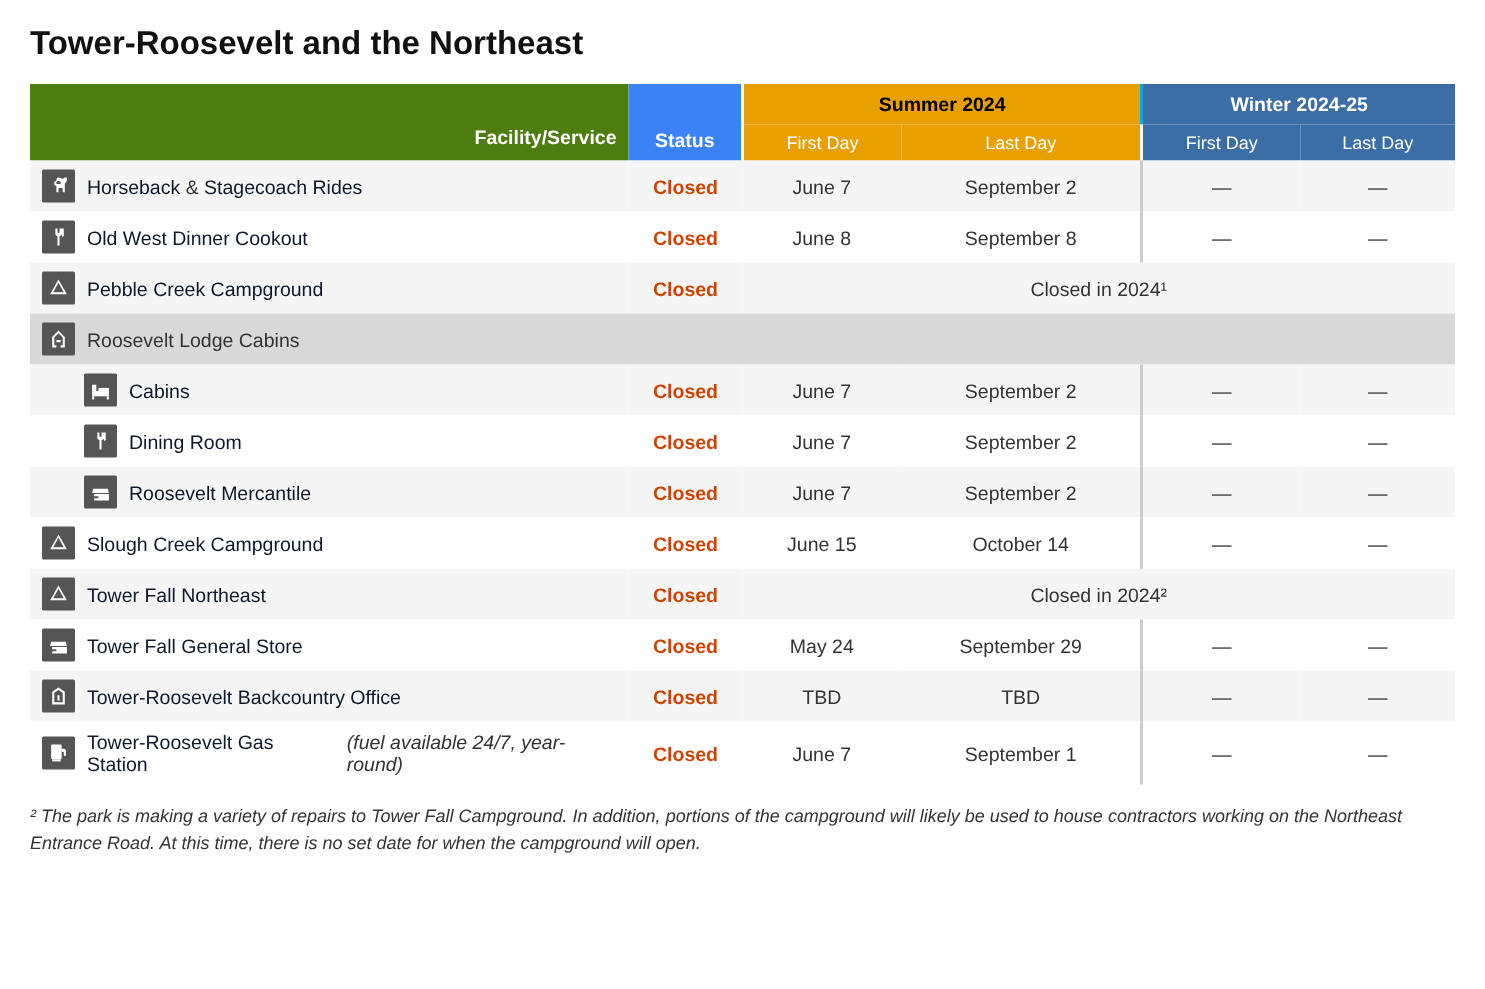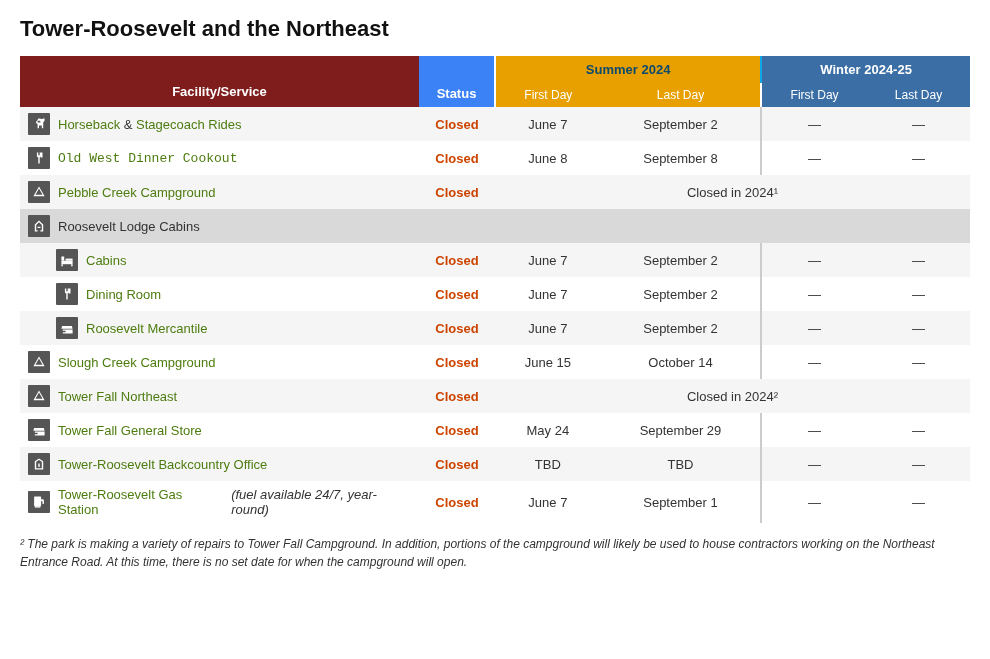--- a/index.html
+++ b/index.html
@@ -32,21 +32,21 @@
       background: #555;
       text-align: left;
       vertical-align: bottom;
     }
     thead tr:first-child th.status-col {
       background: #555;
       vertical-align: bottom;
     }
     thead tr:first-child th.summer-group {
       background: #e8a000;
-      color: #0c4a6e;
+      color: #000000;
       margin-top: 34px;
     }
     thead tr:first-child th.winter-group {
       background: #3a6ea5;
       color: #fff;
     }
     thead tr:last-child th {
       background: #555;
       color: #fff;
       font-weight: normal;
@@ -84,41 +84,41 @@
       fill: #fff;
     }
     .status-closed {
       color: #cc4400;
       font-weight: bold;
     }
     .center-cell {
       text-align: center;
     }
     a {
-      color: #4d7c0f;
+      color: #0f172a;
       text-decoration: none;
     }
     .footnote-section {
       margin-top: 12px;
       font-size: 12px;
       color: #333;
       font-style: italic;
       line-height: 1.5;
     }
     .footnote-section p { margin-bottom: 4px; }
   </style>
 </head>
 <body>
 
 <h1>Tower-Roosevelt and the Northeast</h1>
 
 <table>
   <thead>
     <tr>
-      <th class="facility-col" rowspan="2" style="text-align:center; padding:8px; background:#7f1d1d; color:#fff; width:42%">Facility/Service</th>
+      <th class="facility-col" rowspan="2" style="text-align:right; padding:8px; background:#4d7c0f; color:#fff; width:42%">Facility/Service</th>
       <th class="status-col" rowspan="2" style="background:#3b82f6; color:#fff; text-align:center; width:8%">Status</th>
       <th colspan="2" class="summer-group" style="background:#e8a000; text-align:center; border-left:2px solid #fff">Summer 2024</th>
       <th colspan="2" class="winter-group" style="background:#3a6ea5; text-align:center; border-left:2px solid #0ea5e9">Winter 2024-25</th>
     </tr>
     <tr>
       <th style="background:#e8a000; text-align:center; font-size:12px; padding:5px 8px; border-left:2px solid #fff">First Day</th>
       <th style="background:#e8a000; text-align:center; font-size:12px; padding:5px 8px">Last Day</th>
       <th style="background:#3a6ea5; text-align:center; font-size:12px; padding:5px 8px; border-left:2px solid #fff">First Day</th>
       <th style="background:#3a6ea5; text-align:center; font-size:12px; padding:5px 8px">Last Day</th>
     </tr>
@@ -135,21 +135,21 @@
             <span><a href="#">Horseback</a> &amp; <a href="#">Stagecoach Rides</a></span>
           </div>
         </td>
         <td class="center-cell" style="padding: 6px 8px;"><span class="status-closed">Closed</span></td>
         <td class="center-cell" style="padding: 6px 8px;">June 7</td>
         <td class="center-cell" style="padding: 6px 8px;">September 2</td>
         <td class="center-cell" style="padding: 6px 8px; border-left: 2px solid rgb(204, 204, 204);">—</td>
         <td class="center-cell" style="padding: 6px 8px;">—</td>
       </tr>
       <tr style="background: rgb(255, 255, 255);">
-        <td style="padding: 6px 8px; font-family: Liberation Mono, monospace;">
+        <td style="padding: 6px 8px;">
           <div class="facility-cell">
             <div class="icon-box">
               <svg viewBox="0 0 20 20" width="14" height="14">
                 <path d="M7 2v5c0 1.1.9 2 2 2v9h2v-9c1.1 0 2-.9 2-2V2h-2v4h-2V2H7zm6 0h2v7l-1 1-1-1V2z"></path>
               </svg>
             </div>
             <a href="#">Old West Dinner Cookout</a>
           </div>
         </td>
         <td class="center-cell" style="padding: 6px 8px;"><span class="status-closed">Closed</span></td>

